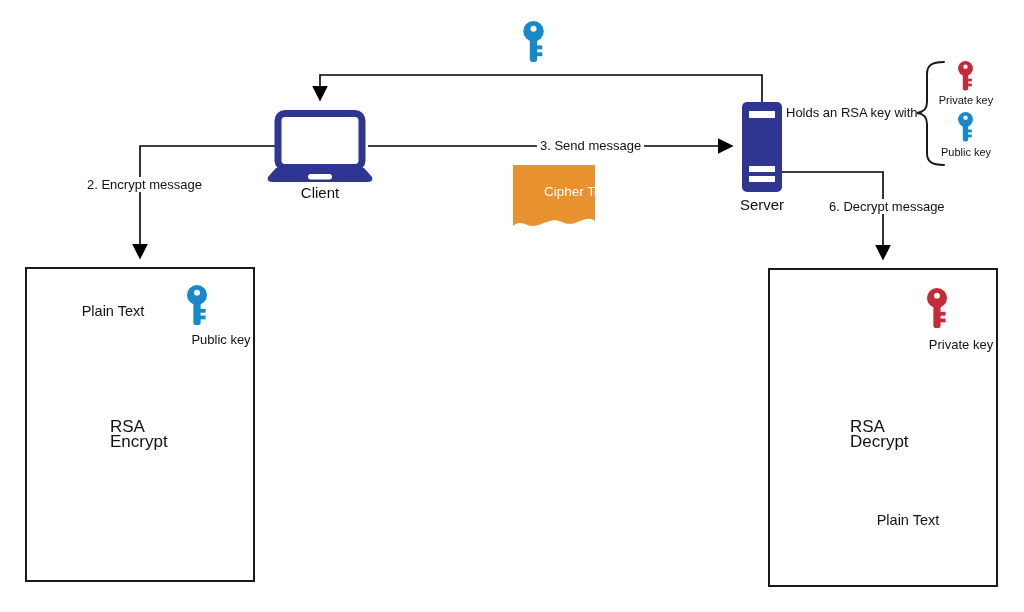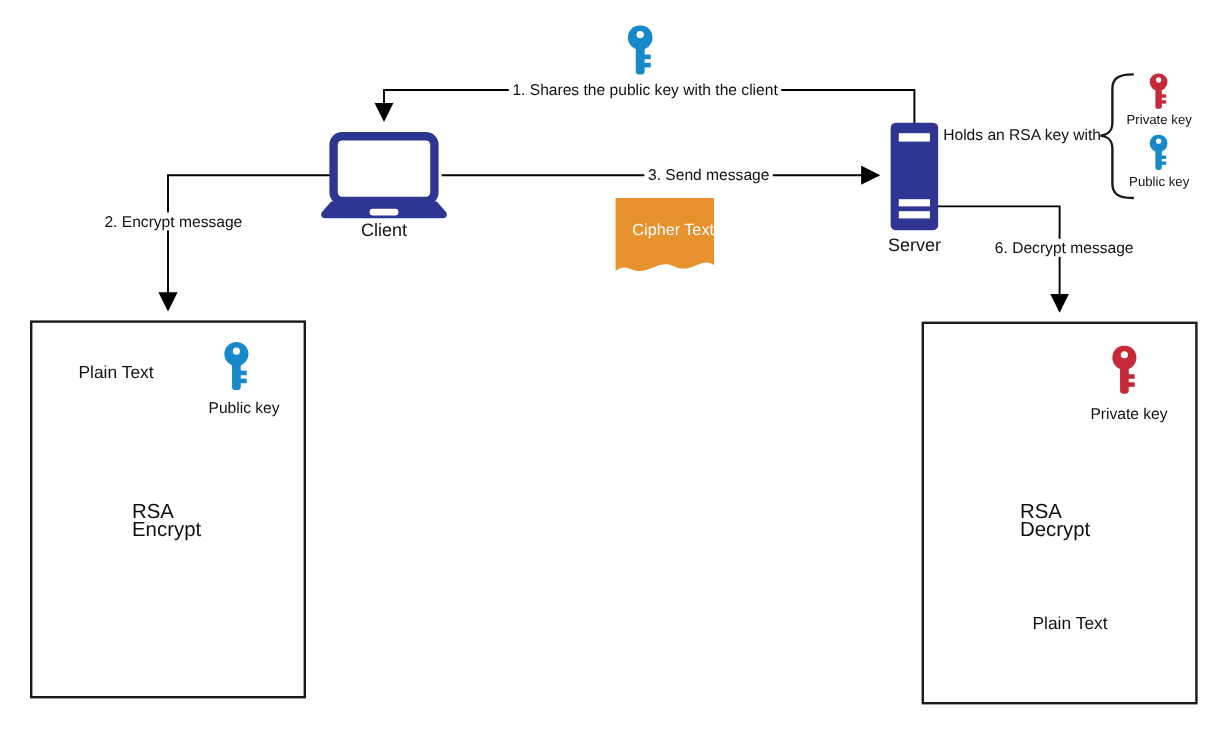--- a/index.html
+++ b/index.html
@@ -5,21 +5,21 @@
   html,body{margin:0;padding:0;background:#fff;}
   .canvas{
     position:relative;width:1024px;height:612px;background:#ffffff;overflow:hidden;
     font-family:"Liberation Sans", sans-serif;color:#111;
   }
   .abs{position:absolute;}
   .lbl{position:absolute;font-size:13px;line-height:15px;white-space:nowrap;color:#111;}
   .lbl.onLine{background:#fff;padding:0 3px;}
   .node-label{position:absolute;font-size:15px;text-align:center;color:#111;}
   .small-lbl{position:absolute;font-size:11px;text-align:center;white-space:nowrap;color:#111;}
-  .doc-text{position:absolute;text-align:right;font-size:13.5px;line-height:17px;}
+  .doc-text{position:absolute;text-align:center;font-size:13.5px;line-height:17px;padding-left:24px;}
   .doc-text.white{color:#fff;}
   .op-text{position:absolute;text-align:left;font-size:17px;line-height:15px;color:#111;}
   .big-box{position:absolute;border:2px solid #1a1a1a;background:#fff;}
   svg{display:block;}
   .overlay{position:absolute;left:0;top:0;pointer-events:none;}
 </style>
 </head>
 <body>
 
 <div class="canvas">
@@ -63,21 +63,20 @@
   <div class="abs" style="left:520px;top:21px;width:27px;height:43px;">
     <svg width="27" height="43" viewBox="0 0 26 44" fill="#1789ca">
       <circle cx="13" cy="10.5" r="10.5"></circle>
       <circle cx="13" cy="8" r="3.1" fill="#fff"></circle>
       <rect x="9.2" y="17" width="7.6" height="25" rx="3"></rect>
       <rect x="15.5" y="25" width="6.5" height="4"></rect>
       <rect x="15.5" y="32" width="6.5" height="4"></rect>
     </svg>
   </div>
 
-  <div class="lbl onLine" style="left:424px;top:67px;">1. Shares the public key with the client</div>
   <div class="lbl onLine" style="left:84px;top:177px;">2. Encrypt message</div>
   <div class="lbl onLine" style="left:505px;top:138px;margin-left:32px;">3. Send message</div>
   <div class="lbl onLine" style="left:826px;top:199px;">6. Decrypt message</div>
 
   <div class="abs" style="left:266px;top:110px;width:108px;height:72px;">
     <svg width="108" height="72" viewBox="0 0 108 72">
       <rect x="12" y="3.5" width="84" height="54" rx="7" fill="#fff" stroke="#2e3592" stroke-width="7"></rect>
       <path d="M10 58 H98 L106 67 Q108 72 101 72 H7 Q0 72 2 67 Z" fill="#2e3592"></path>
       <rect x="42" y="64" width="24" height="5.5" rx="2.7" fill="#fff"></rect>
     </svg>

